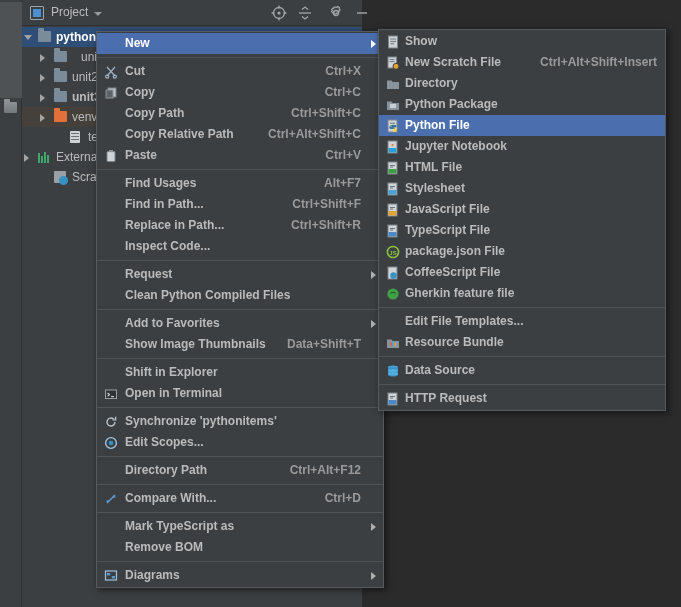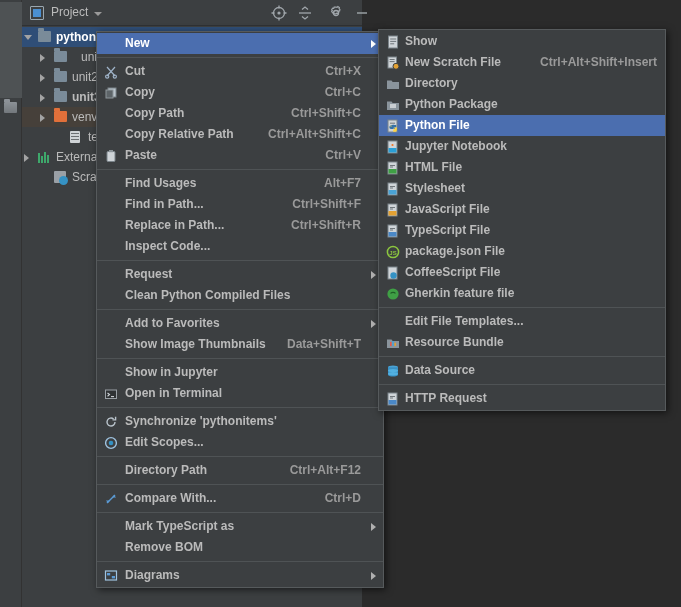--- a/index.html
+++ b/index.html
@@ -264,21 +264,21 @@
       <div class="mi"><span class="lbl">Find in Path...</span><span class="acc">Ctrl+Shift+F</span></div>
       <div class="mi"><span class="lbl">Replace in Path...</span><span class="acc">Ctrl+Shift+R</span></div>
       <div class="mi"><span class="lbl">Inspect Code...</span></div>
       <div class="msep"></div>
       <div class="mi"><span class="lbl">Request</span><span class="sub"></span></div>
       <div class="mi"><span class="lbl">Clean Python Compiled Files</span></div>
       <div class="msep"></div>
       <div class="mi"><span class="lbl">Add to Favorites</span><span class="sub"></span></div>
       <div class="mi"><span class="lbl">Show Image Thumbnails</span><span class="acc">Data+Shift+T</span></div>
       <div class="msep"></div>
-      <div class="mi"><span class="lbl">Show in Jupyter</span></div>
+      <div class="mi"><span class="lbl">Shift in Explorer</span></div>
       <div class="mi"><div class="mico"><svg width="14" height="14" viewBox="0 0 14 14">
             <rect x="1.5" y="3" width="11" height="8.5" fill="#2f3234" stroke="#9aa0a6"></rect>
             <path d="M3.5 6l2 1.6-2 1.6" stroke="#cfd4d8" fill="none" stroke-width="1.1"></path>
             <path d="M7 9.6h3" stroke="#cfd4d8" stroke-width="1.1"></path>
           </svg></div><span class="lbl">Open in Terminal</span></div>
       <div class="msep"></div>
       <div class="mi"><div class="mico"><svg width="14" height="14" viewBox="0 0 14 14">
             <path d="M11 7a4 4 0 1 1-1.4-3" fill="none" stroke="#b9c3cb" stroke-width="1.4"></path>
             <path d="M11.6 1.8v3.1H8.5" fill="none" stroke="#b9c3cb" stroke-width="1.4"></path>
           </svg></div><span class="lbl">Synchronize 'pythonitems'</span></div>

